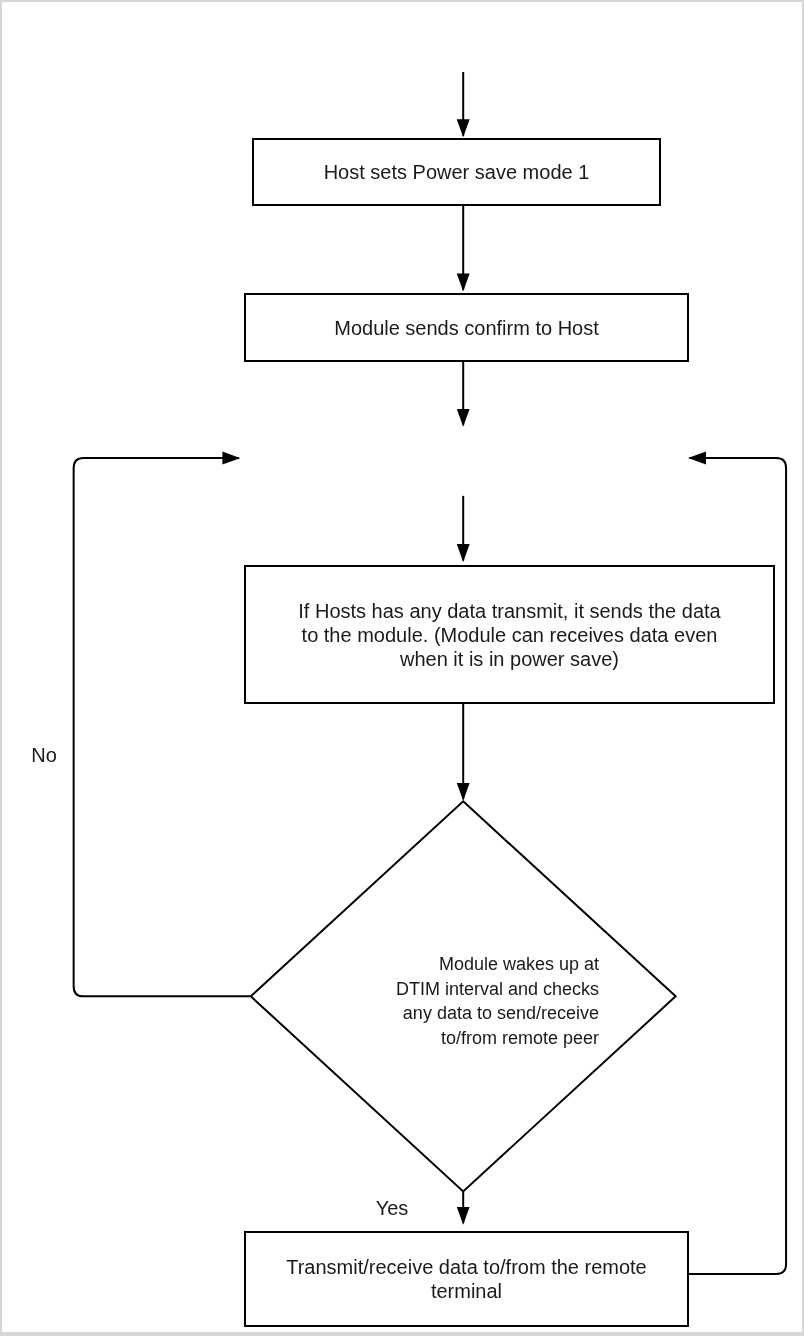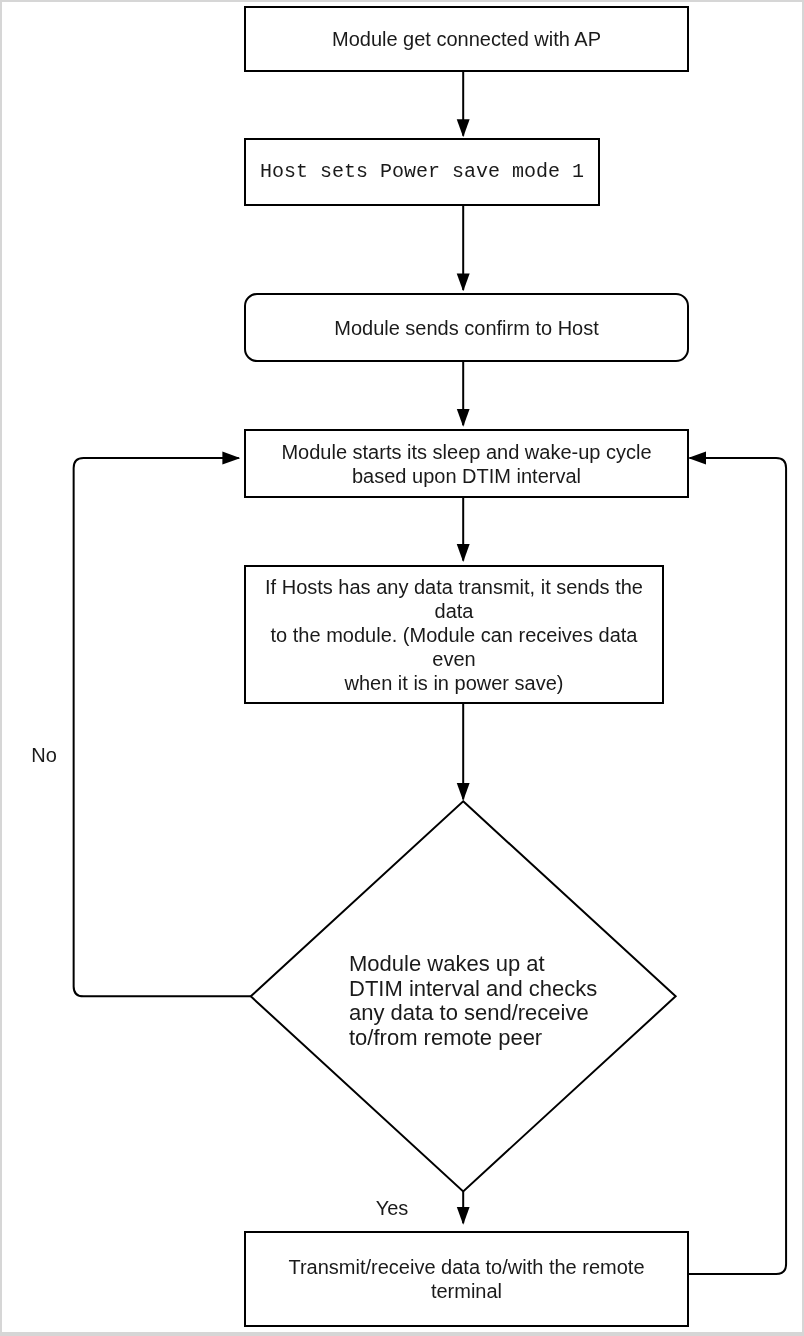--- a/index.html
+++ b/index.html
@@ -21,28 +21,28 @@
     background:#ffffff;
     border:2px solid #000000;
     display:flex;align-items:center;justify-content:center;
     text-align:center;
     font-size:20px;line-height:24px;
     white-space:pre-line;
     padding:0 4px;
   }
   
   .n-connect   {left:242px;top:4px;   width:445px;height:66px;}
-  .n-setmode   {left:242px;top:136px; width:356px;height:68px;font-family:Liberation Mono, monospace;}
-  .n-confirm   {left:242px;top:291px; width:445px;height:69px;border-radius:13px;}
+  .n-setmode   {left:250px;top:136px; width:409px;height:68px;}
+  .n-confirm   {left:242px;top:291px; width:445px;height:69px;}
   .n-sleep     {left:242px;top:427px; width:445px;height:69px;}
-  .n-hostdata  {left:242px;top:563px; width:420px;height:139px;}
+  .n-hostdata  {left:242px;top:563px; width:531px;height:139px;}
   .n-transmit  {left:242px;top:1229px;width:445px;height:96px;}
   .decision-label{
     position:absolute;left:347px;top:950px;width:250px;
-    font-size:22px;line-height:24.5px;text-align:left;
+    font-size:18px;line-height:24.5px;text-align:right;
     white-space:pre-line;
   }
   .edge-label{
     position:absolute;
     font-size:20px;line-height:24px;margin-top:44px;
   }
   .lbl-no {left:22px;top:697px;width:40px;text-align:center;}
   .lbl-yes{left:362px;top:1150px;width:56px;text-align:center;}
   svg line, svg path, svg polygon{vector-effect:non-scaling-stroke;}
 </style>
@@ -65,29 +65,26 @@
     <line x1="463.5" y1="702" x2="463.5" y2="801" stroke="#000" stroke-width="2" marker-end="url(#arrow)"></line>
     <line x1="463.5" y1="1195" x2="463.5" y2="1227" stroke="#000" stroke-width="2" marker-end="url(#arrow)"></line>
 
     <polygon points="463.5,803 677,999 463.5,1195 250,999" fill="#ffffff" stroke="#000000" stroke-width="2"></polygon>
 
     <path d="M 250,999 L 82,999 Q 72,999 72,989 L 72,468 Q 72,458 82,458 L 238,458" stroke="#000000" stroke-width="2" fill="none" marker-end="url(#arrow)"></path>
 
     <path d="M 687,1278 L 778,1278 Q 788,1278 788,1268 L 788,468 Q 788,458 778,458 L 691,458" stroke="#000000" stroke-width="2" fill="none" marker-end="url(#arrow)"></path>
   </svg>
 
-  <div class="node n-connect">Module get connected with AP</div>
   <div class="node n-setmode">Host sets Power save mode 1</div>
   <div class="node n-confirm">Module sends confirm to Host</div>
-  <div class="node n-sleep">Module starts its sleep and wake-up cycle
-based upon DTIM interval</div>
   <div class="node n-hostdata">If Hosts has any data transmit, it sends the data
 to the module. (Module can receives data even
 when it is in power save)</div>
-  <div class="node n-transmit">Transmit/receive data to/with the remote
+  <div class="node n-transmit">Transmit/receive data to/from the remote
 terminal</div>
 
   <div class="decision-label">Module wakes up at
 DTIM interval and checks
 any data to send/receive
 to/from remote peer</div>
 
   <div class="edge-label lbl-no">No</div>
   <div class="edge-label lbl-yes">Yes</div>
 

